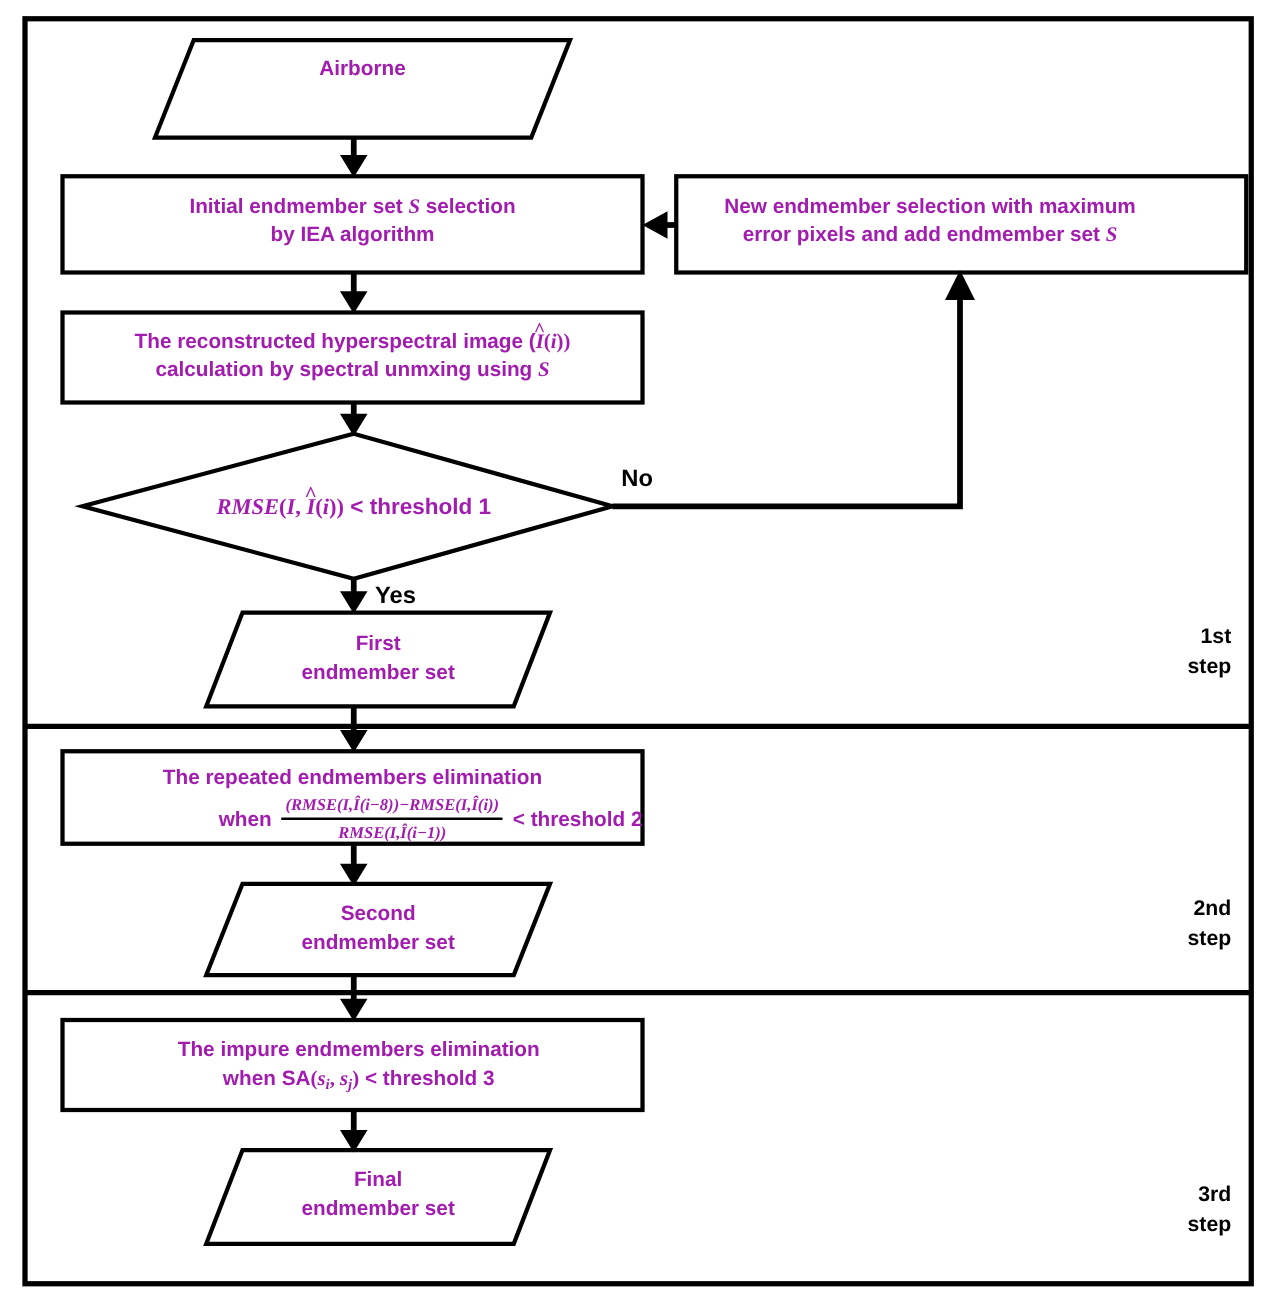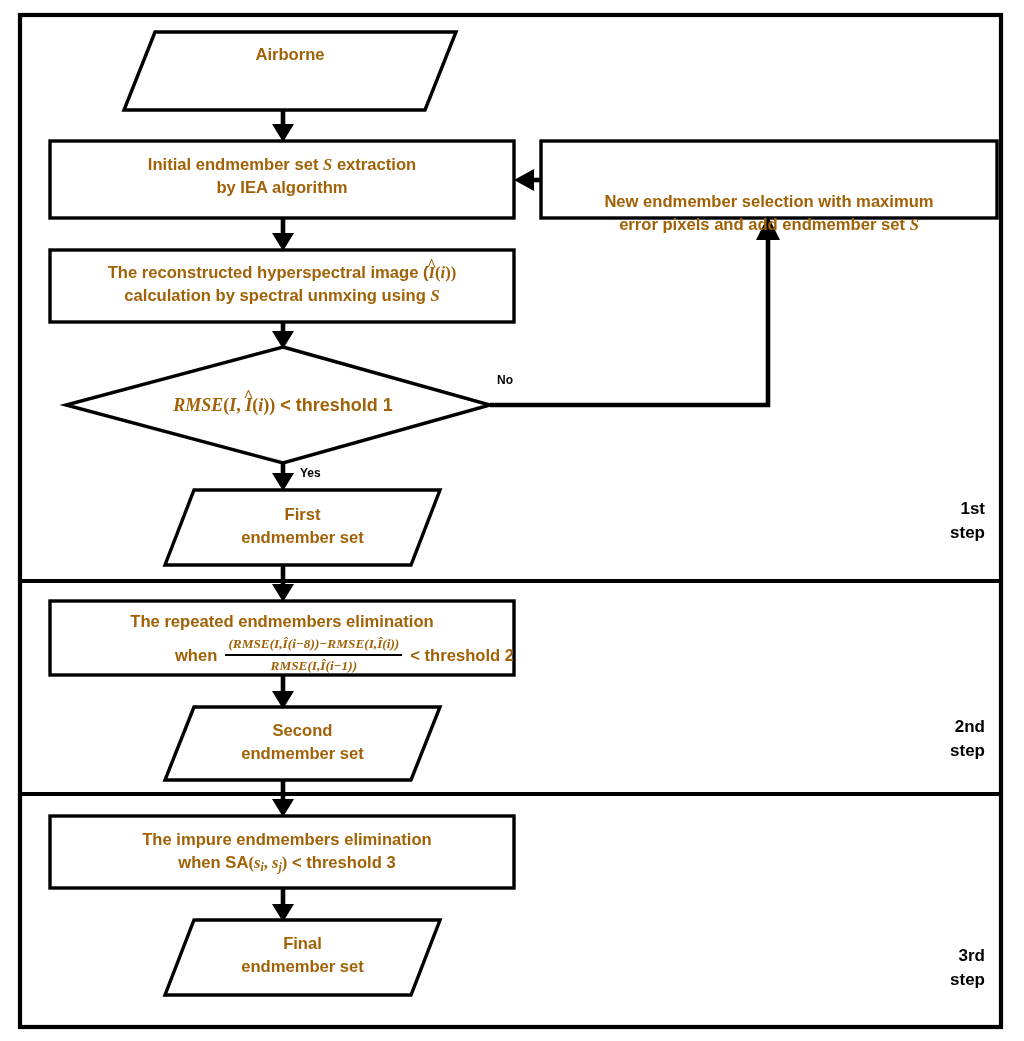--- a/index.html
+++ b/index.html
@@ -49,21 +49,21 @@
     stroke: none;
   }
   
   .txt-block {
     position: absolute;
     text-align: center;
     font-family: "Liberation Sans", sans-serif;
     font-weight: bold;
     font-size: 16.6px;
     line-height: 1.38;
-    color: #a16207;
+    color: #a21caf;
     pointer-events: none;
   }
   .mi {
     font-family: "Liberation Serif", serif;
     font-style: italic;
     font-weight: bold;
   }
   .mi-up {
     font-family: "Liberation Serif", serif;
     font-style: normal;
@@ -119,21 +119,21 @@
     font-weight: bold;
     font-size: 17px;
     line-height: 1.42;
     color: #000000;
     pointer-events: none;
   }
   .edge-txt {
     position: absolute;
     font-family: "Liberation Sans", sans-serif;
     font-weight: bold;
-    font-size: 12px;
+    font-size: 19px;
     color: #000000;
     pointer-events: none;
   }
 </style>
 </head>
 <body>
 
 <div id="diagram-root">
 
   <svg id="flowchart" viewBox="0 0 1024 1041">
@@ -192,25 +192,25 @@
     <line class="flow-line" x1="283" y1="888" x2="283" y2="909"></line>
     <polygon class="arrow-head" points="283,922 272,904 294,904"></polygon>
 
   </svg>
 
   <div class="txt-block" style="left:124px; top:44px; width:332px;">
     <span class="line1">Airborne</span>
   </div>
 
   <div class="txt-block" style="left:50px; top:154px; width:464px;">
-    <span class="line1"><span>Initial endmember set </span><span class="mi">S</span><span> extraction</span></span>
+    <span class="line1"><span>Initial endmember set </span><span class="mi">S</span><span> selection</span></span>
     <span class="line2">by IEA algorithm</span>
   </div>
 
-  <div class="txt-block" style="left:541px; top:154px; width:456px;margin-top:37px;">
+  <div class="txt-block" style="left:516px; top:154px; width:456px;">
     <span class="line1">New endmember selection with maximum</span>
     <span class="line2"><span>error pixels and add endmember set </span><span class="mi">S</span></span>
   </div>
 
   <div class="txt-block" style="left:50px; top:262px; width:464px;">
     <span class="line1"><span>The reconstructed hyperspectral image (</span><span class="hat-wrap"><span class="hat-mark">^</span><span class="mi">I</span></span><span class="mi-up">(</span><span class="mi">i</span><span class="mi-up">))</span></span>
     <span class="line2"><span>calculation by spectral unmxing using </span><span class="mi">S</span></span>
   </div>
 
   <div class="txt-block" style="left:123px; top:393px; width:320px; font-size:18px;">

